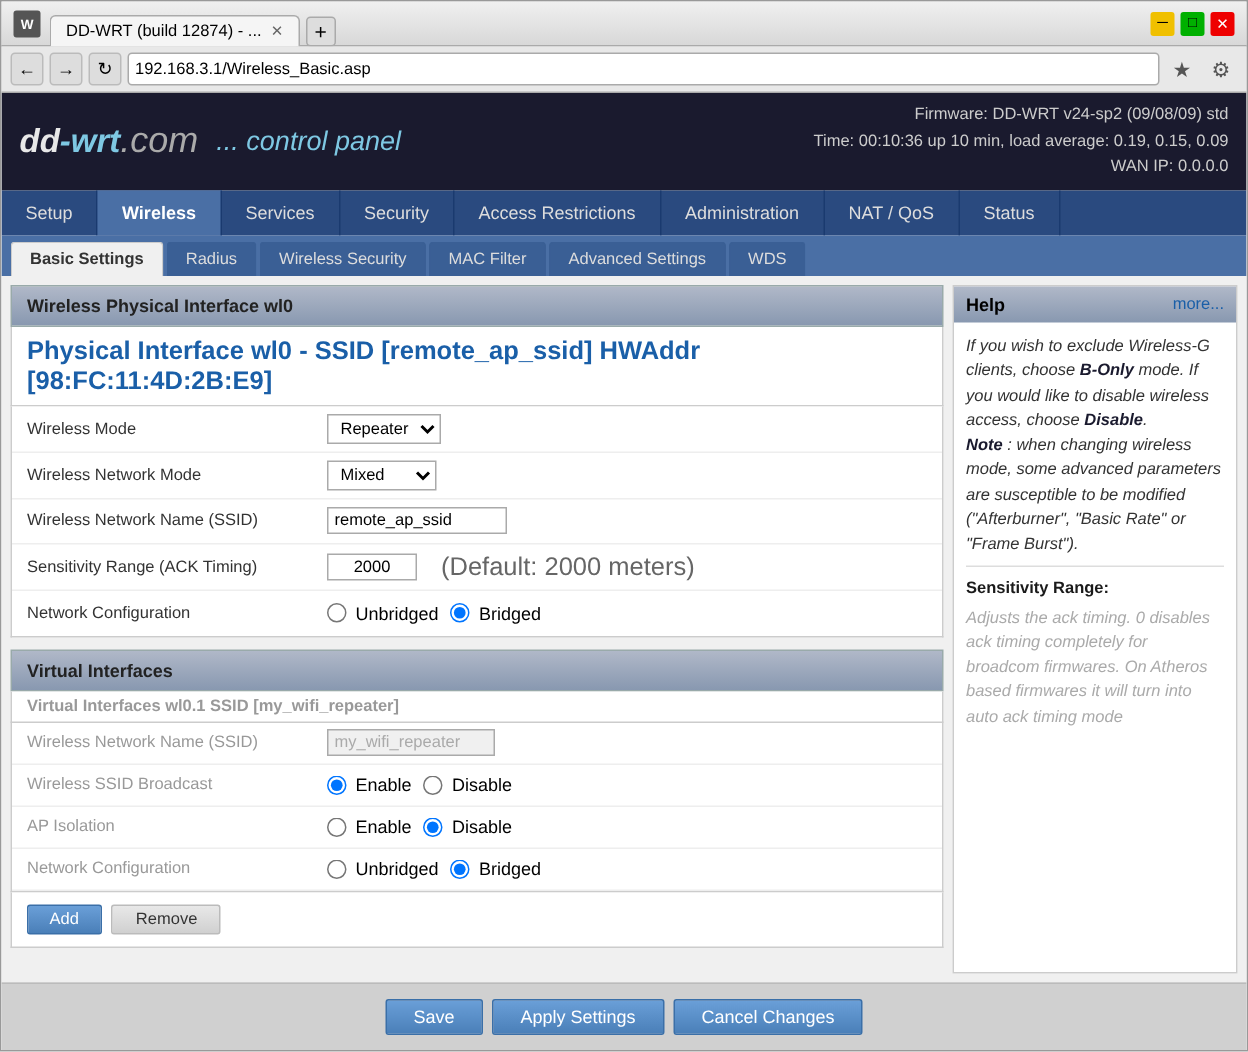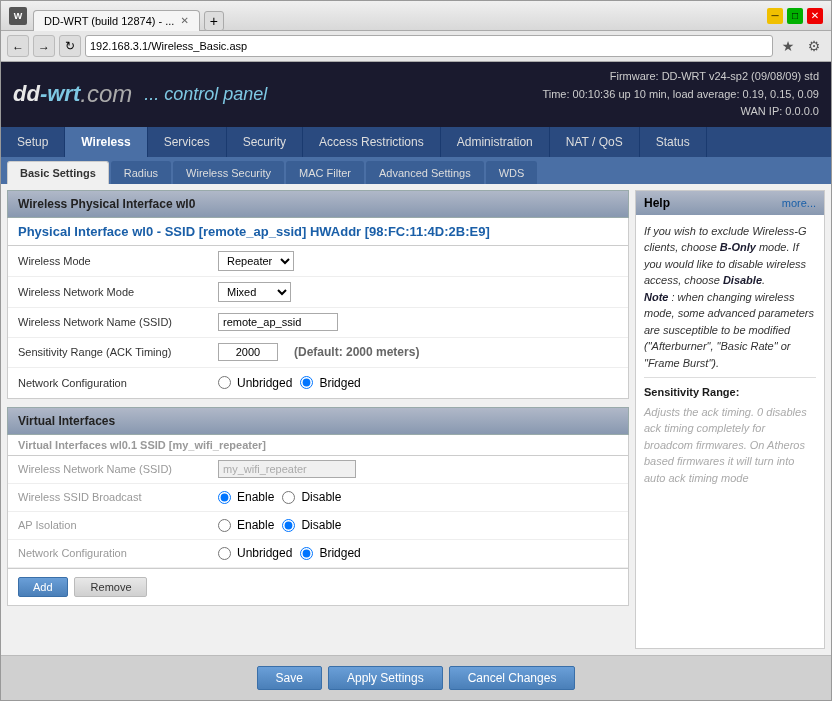--- a/index.html
+++ b/index.html
@@ -91,21 +91,21 @@
     .help-content .help-section-title { font-weight: bold; color: #1a1a1a; margin-top: 6px; margin-bottom: 3px; }
     .help-content p { margin-bottom: 4px; font-style: italic; }
     .help-content b { color: #1a1a2e; }
     .help-divider { border-top: 1px solid #ddd; margin: 6px 0; }
     .help-faded { color: #aaa; }
 
     .logo-img { display: flex; align-items: center; }
     .logo-dd { color: #e8e8e8; font-size: 22px; font-weight: 900; font-style: italic; }
     .logo-wrt { color: #7ec8e3; font-size: 22px; font-weight: 900; font-style: italic; }
 
-    .sensitivity-note { color: #666; font-size: 12px; margin-left: 8px; font-weight: bold; }
+    .sensitivity-note { color: #666; font-size: 17px; margin-left: 8px; }
 
     .title-tabs-row { display: flex; align-items: flex-end; height: 30px; }
   </style>
 </head>
 <body>
 
 <div class="browser-frame">
 
   <div class="title-bar">
     <div class="title-bar-icon">
@@ -170,21 +170,21 @@
       <div class="sub-nav-item">Advanced Settings</div>
       <div class="sub-nav-item">WDS</div>
     </div>
 
     <div class="main-body">
       <div class="main-content">
 
         <div class="section-header">Wireless Physical Interface wl0</div>
 
         <div class="interface-link">
-          <span style="color:#1a5fa8;font-size:13px;">Physical Interface wl0 - SSID [remote_ap_ssid] HWAddr [98:FC:11:4D:2B:E9]</span>
+          <span style="color:#1a5fa8;font-size:17px;">Physical Interface wl0 - SSID [remote_ap_ssid] HWAddr [98:FC:11:4D:2B:E9]</span>
         </div>
 
         <div class="settings-table">
 
           <div class="row">
             <div class="label-cell">Wireless Mode</div>
             <div class="control-cell">
               <select>
                 <option>AP</option>
                 <option>Client</option>
@@ -239,21 +239,21 @@
 
         <div class="virtual-link">
           <span>Virtual Interfaces wl0.1 SSID [my_wifi_repeater]</span>
         </div>
 
         <div class="virtual-settings">
 
           <div class="row">
             <div class="row-label">Wireless Network Name (SSID)</div>
             <div class="row-control">
-              <input type="text" style="width: 138px; background: rgb(240, 240, 240); color: rgb(170, 170, 170);" value="my_wifi_repeater">
+              <input type="text" style="width: 112px; background: rgb(240, 240, 240); color: rgb(170, 170, 170);" value="my_wifi_repeater">
             </div>
           </div>
 
           <div class="row">
             <div class="row-label">Wireless SSID Broadcast</div>
             <div class="row-control">
               <label style="display:flex;align-items:center;gap:3px;">
                 <input type="radio" name="broadcast" value="Enable" checked="" style=""> Enable
               </label>
               <label style="display:flex;align-items:center;gap:3px;">

